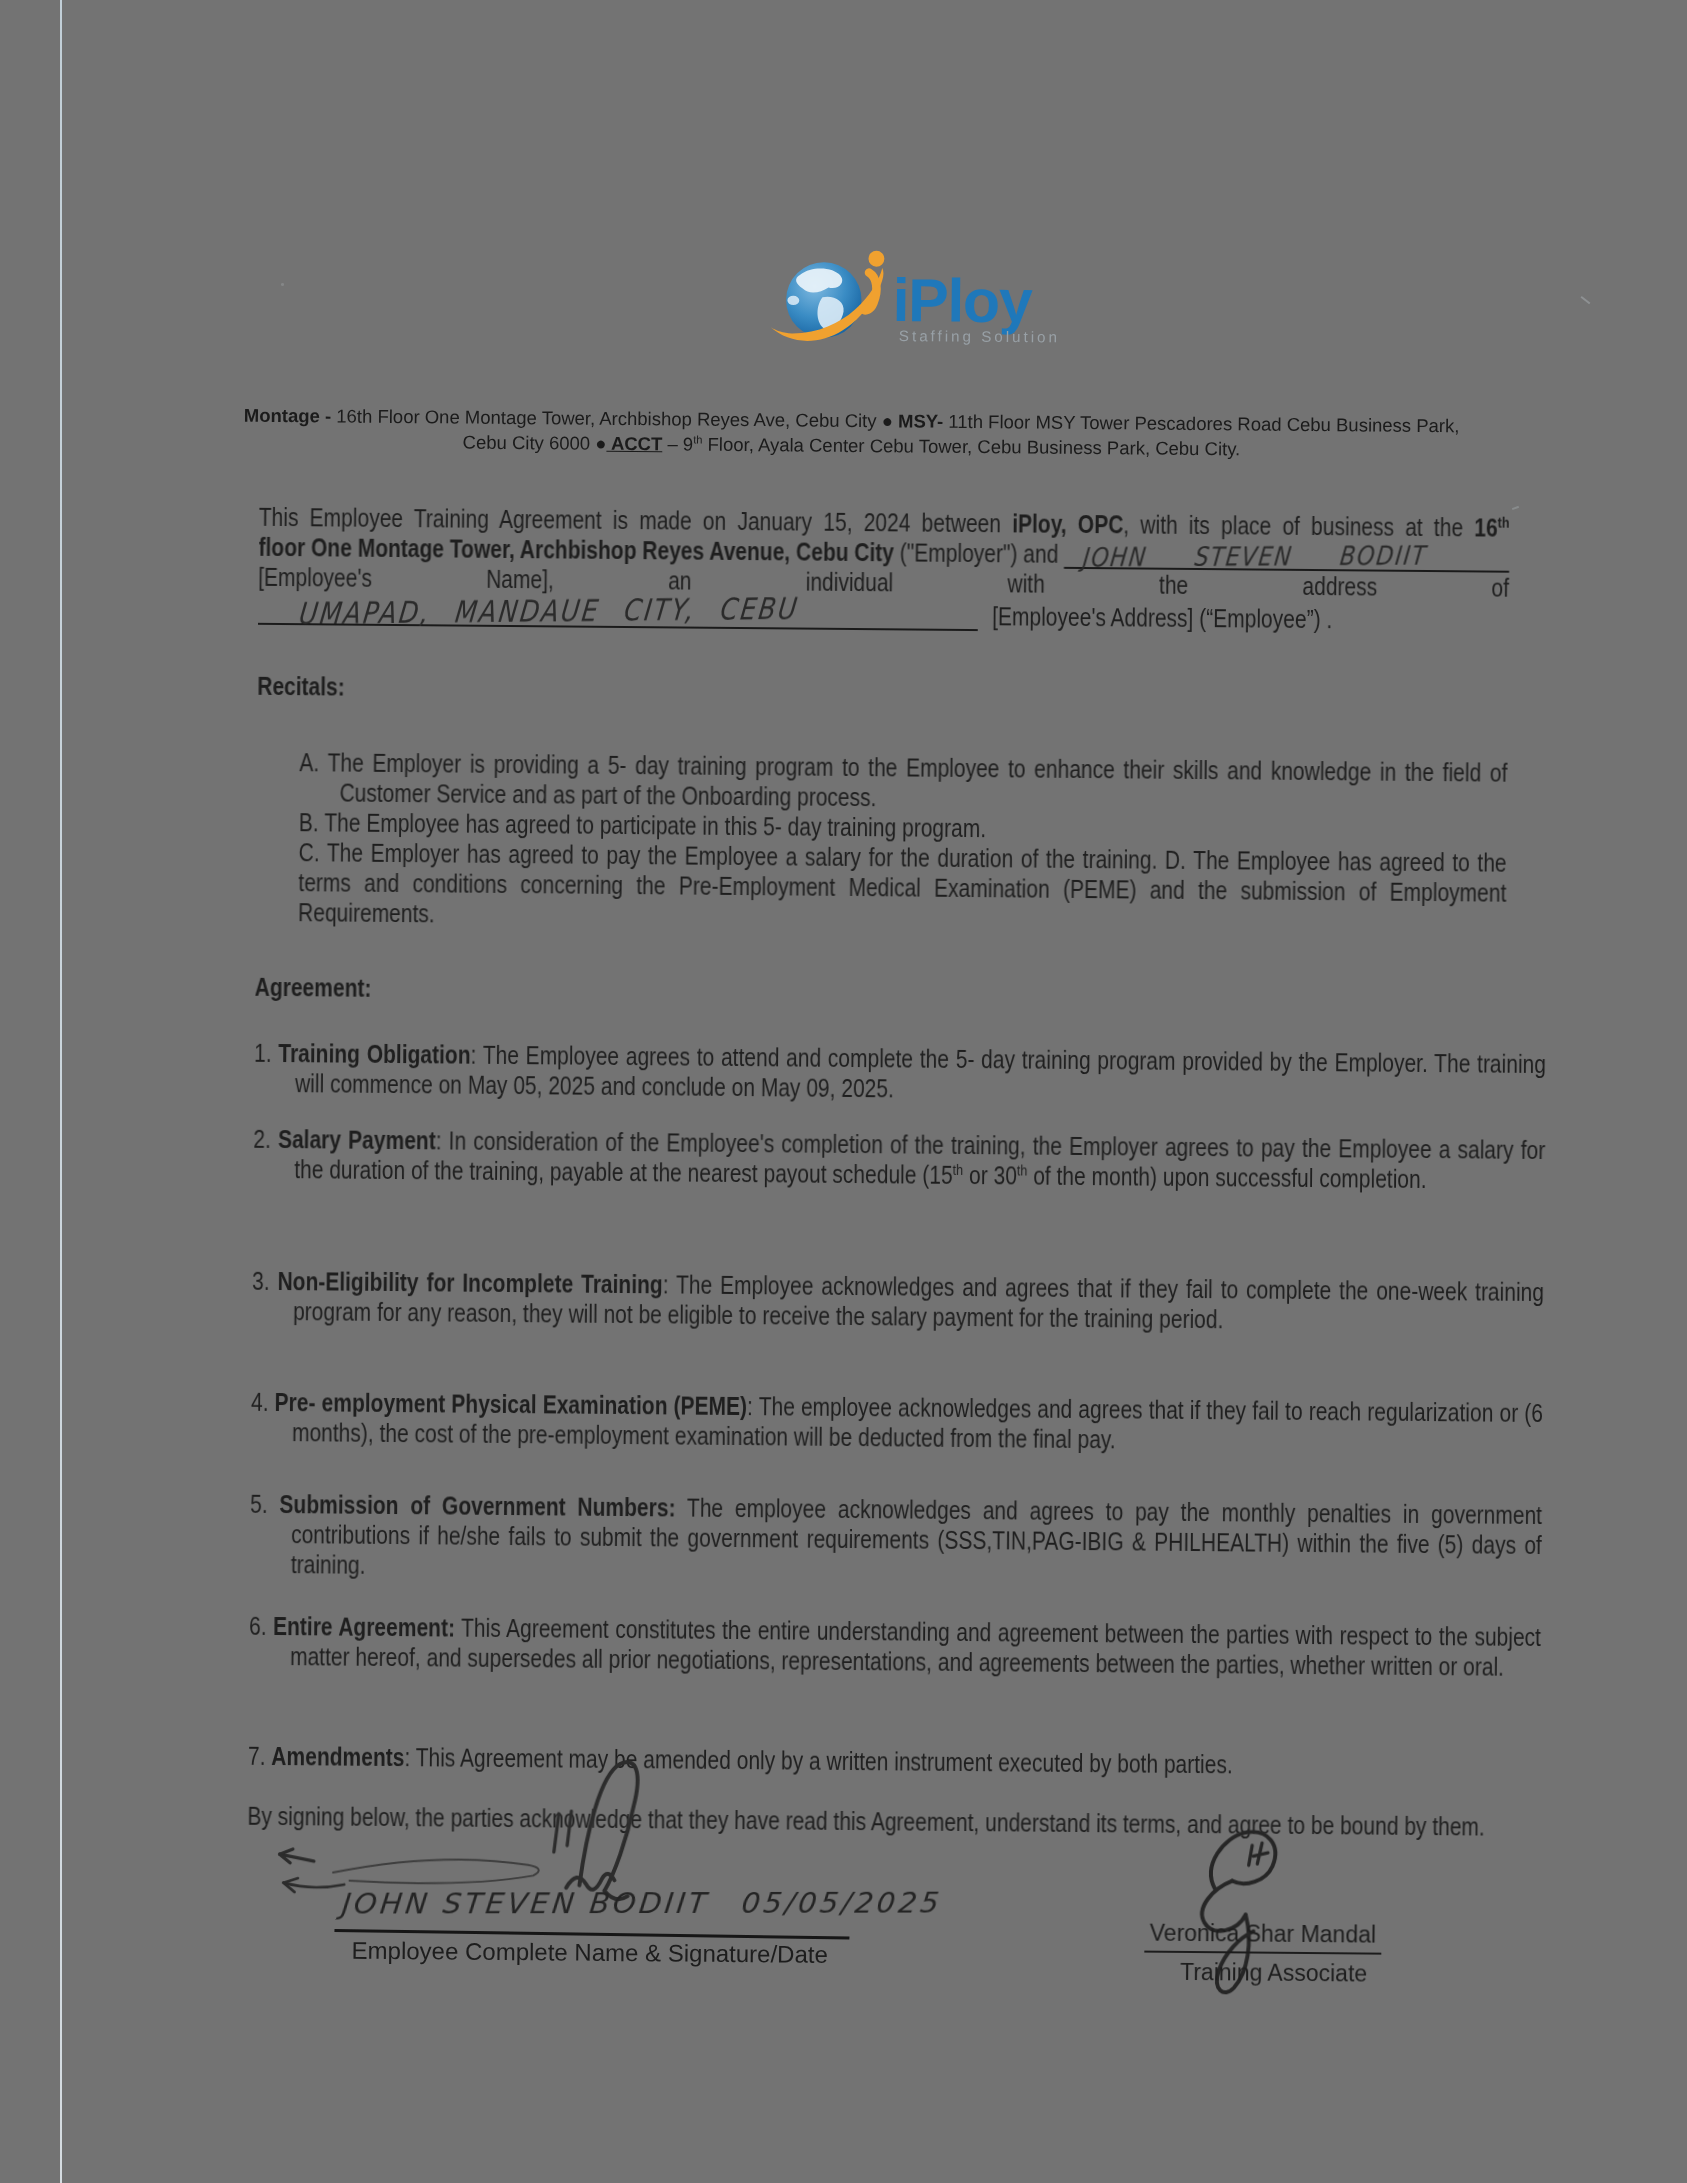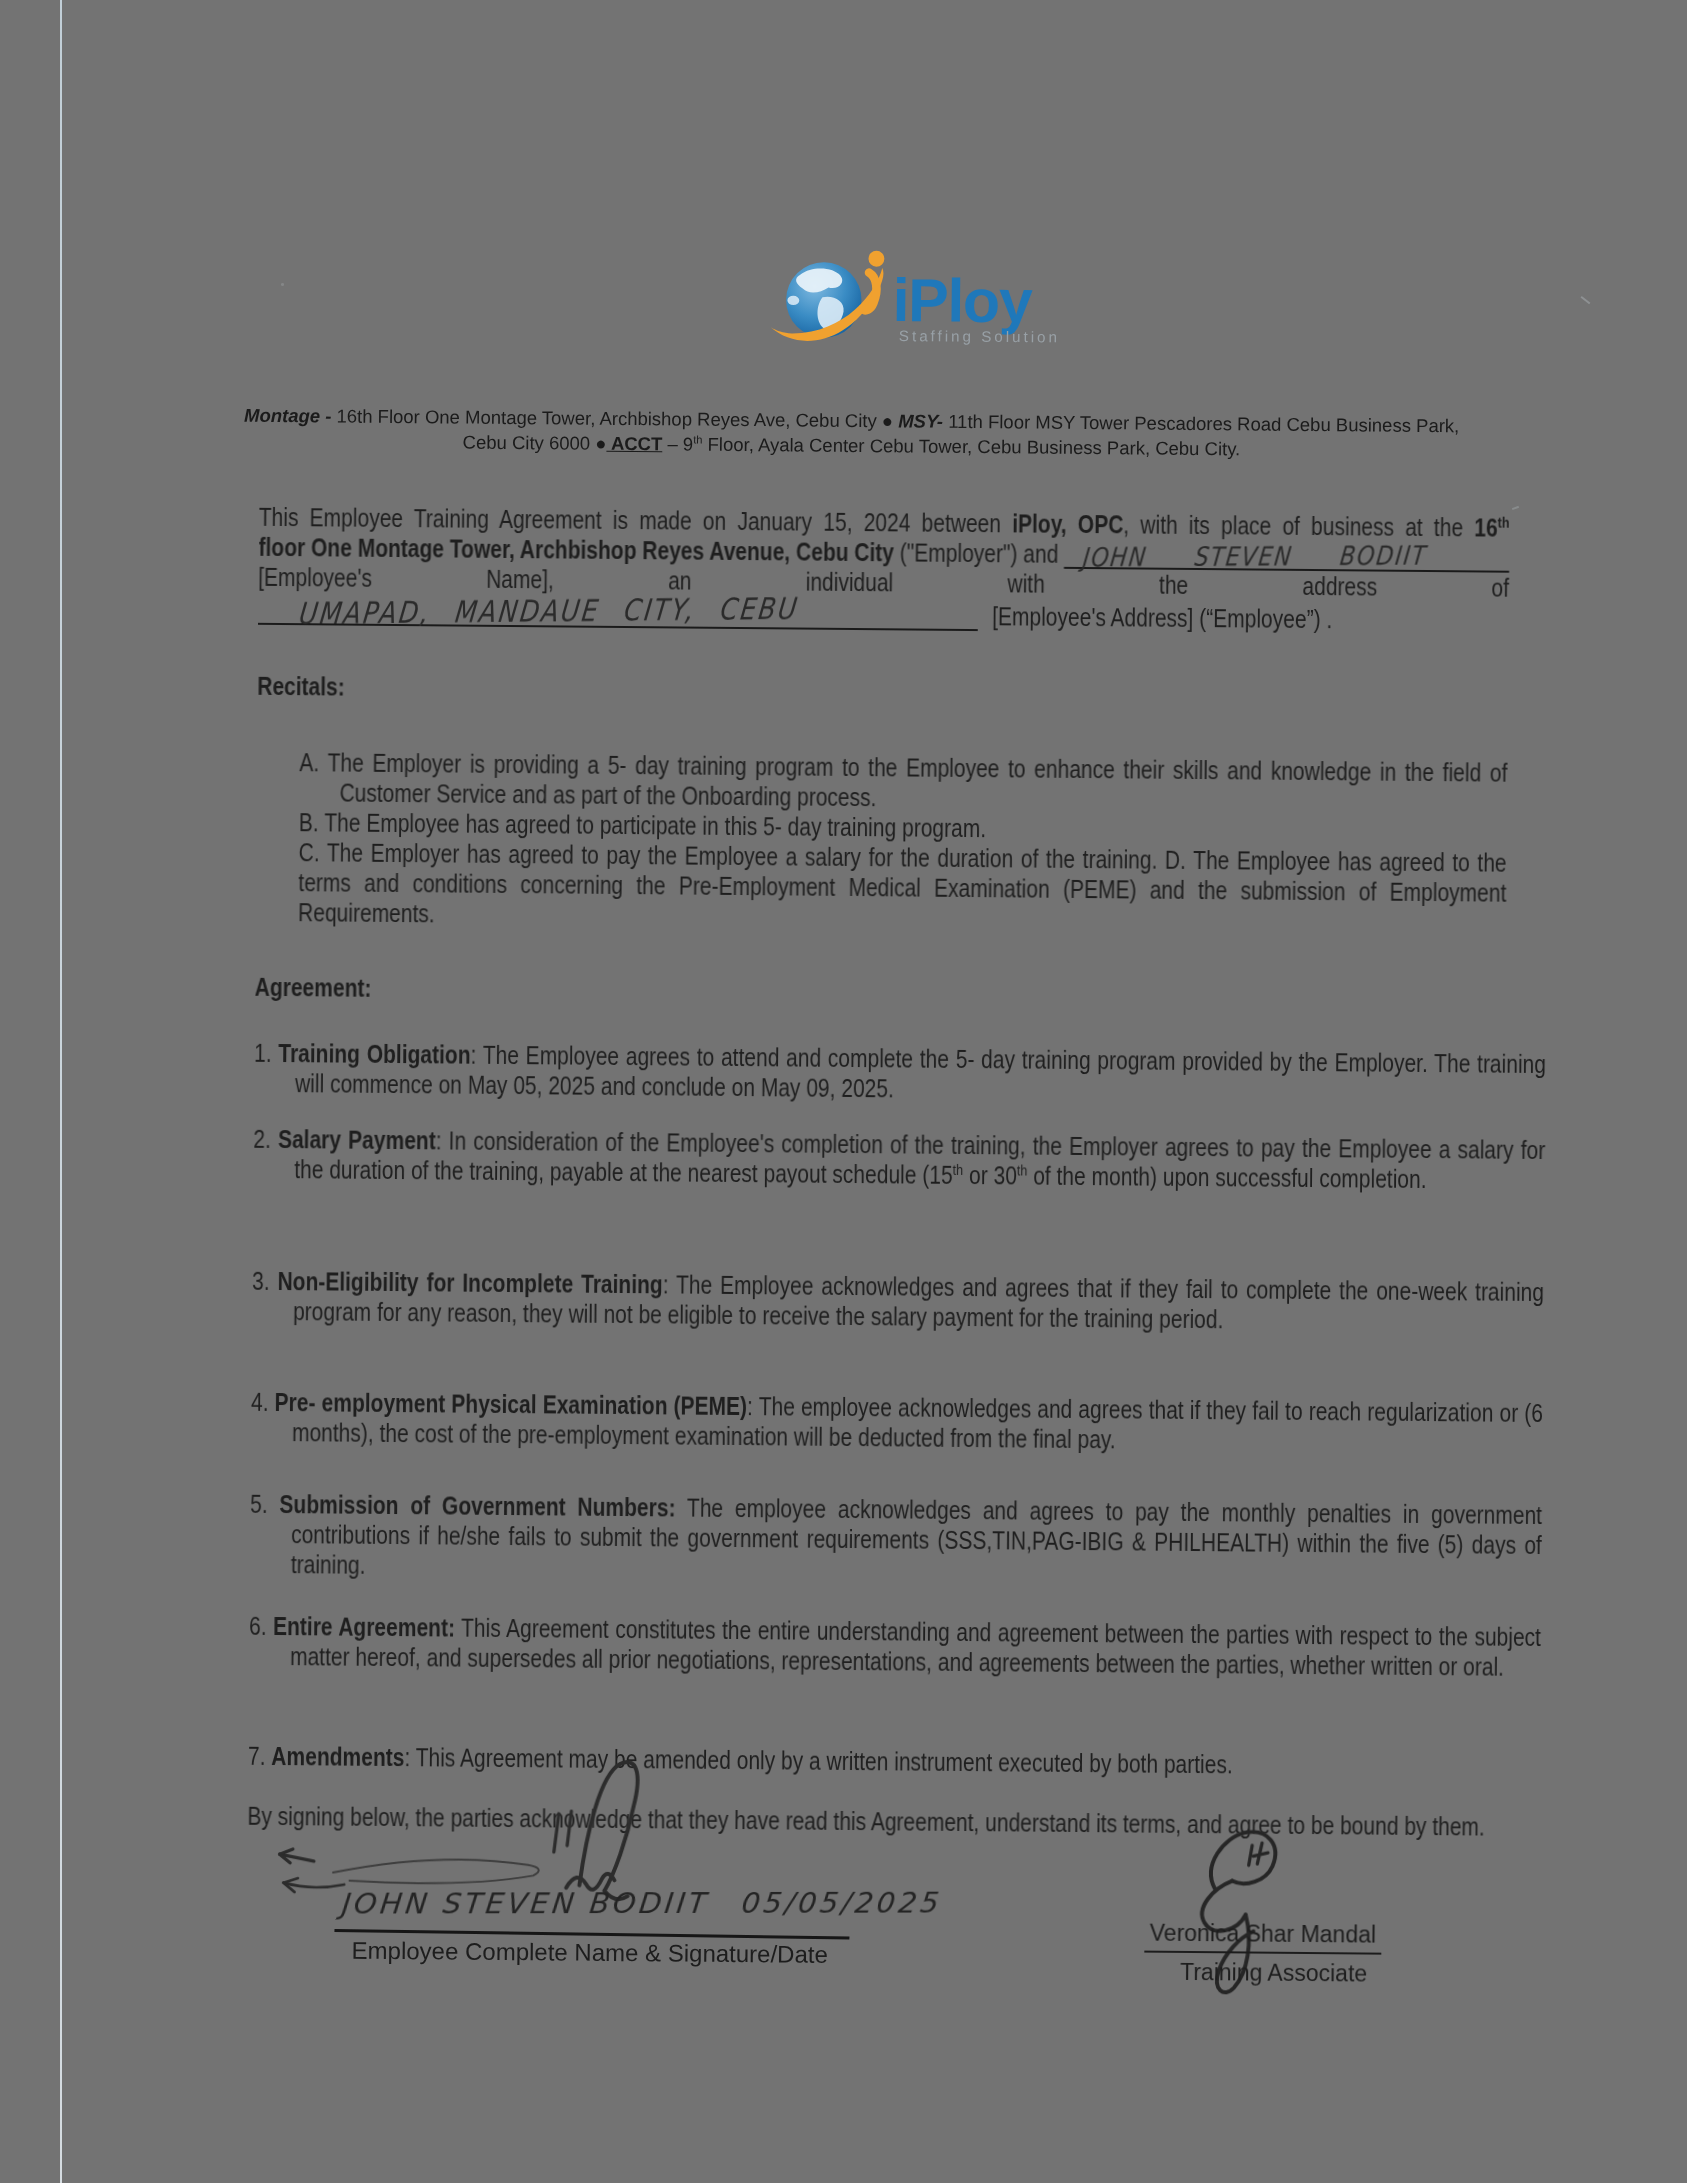--- a/index.html
+++ b/index.html
@@ -10,21 +10,21 @@
             background:linear-gradient(180deg,#cfdfe9 0%,#dbe7ef 55%,#e6eef4 100%);opacity:.85;}
   .speck{position:absolute;background:#b0b6ba;opacity:.45;}
   .tilt{position:absolute;inset:0;transform:rotate(.5deg);transform-origin:397px 265px;}
 
   
   .logo{position:absolute;left:746px;top:230px;width:311px;height:116px;}
 
   
   .addr{position:absolute;left:228px;top:404px;width:1250px;text-align:center;
         font-size:18.5px;line-height:25px;color:#1b1b1b;}
-  .addr .bi{font-weight:bold;font-style:italic;}
+  .addr .bi{font-weight:bold;}
   .addr .b{font-weight:bold;text-decoration:underline;}
   sup.sp{font-size:60%;vertical-align:super;line-height:0;}
 
   
   .doc{position:absolute;left:261px;top:0;width:1489px;transform:scaleX(.84);
        transform-origin:0 0;font-size:25px;line-height:30px;}
   .sec{position:absolute;left:0;width:1489px;}
   b{font-weight:bold;}
 
   

